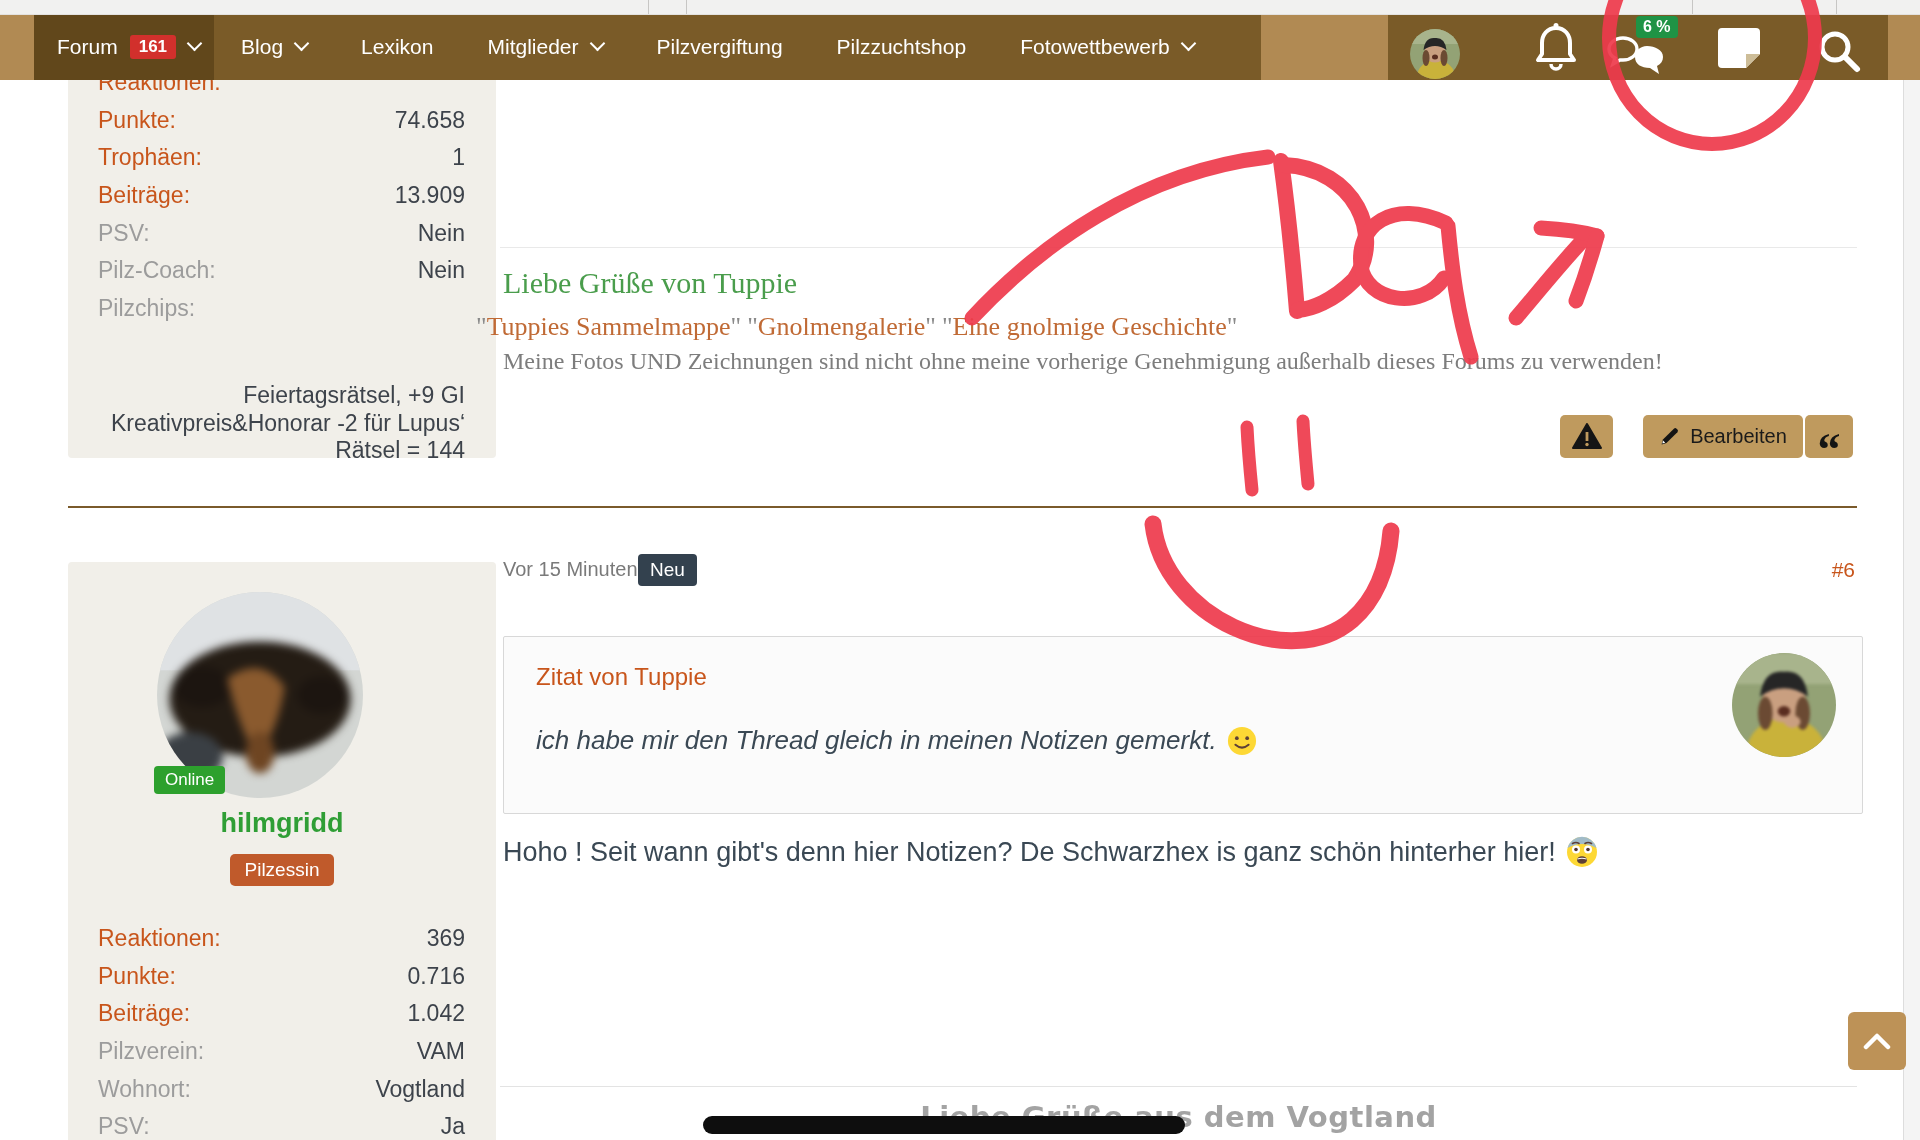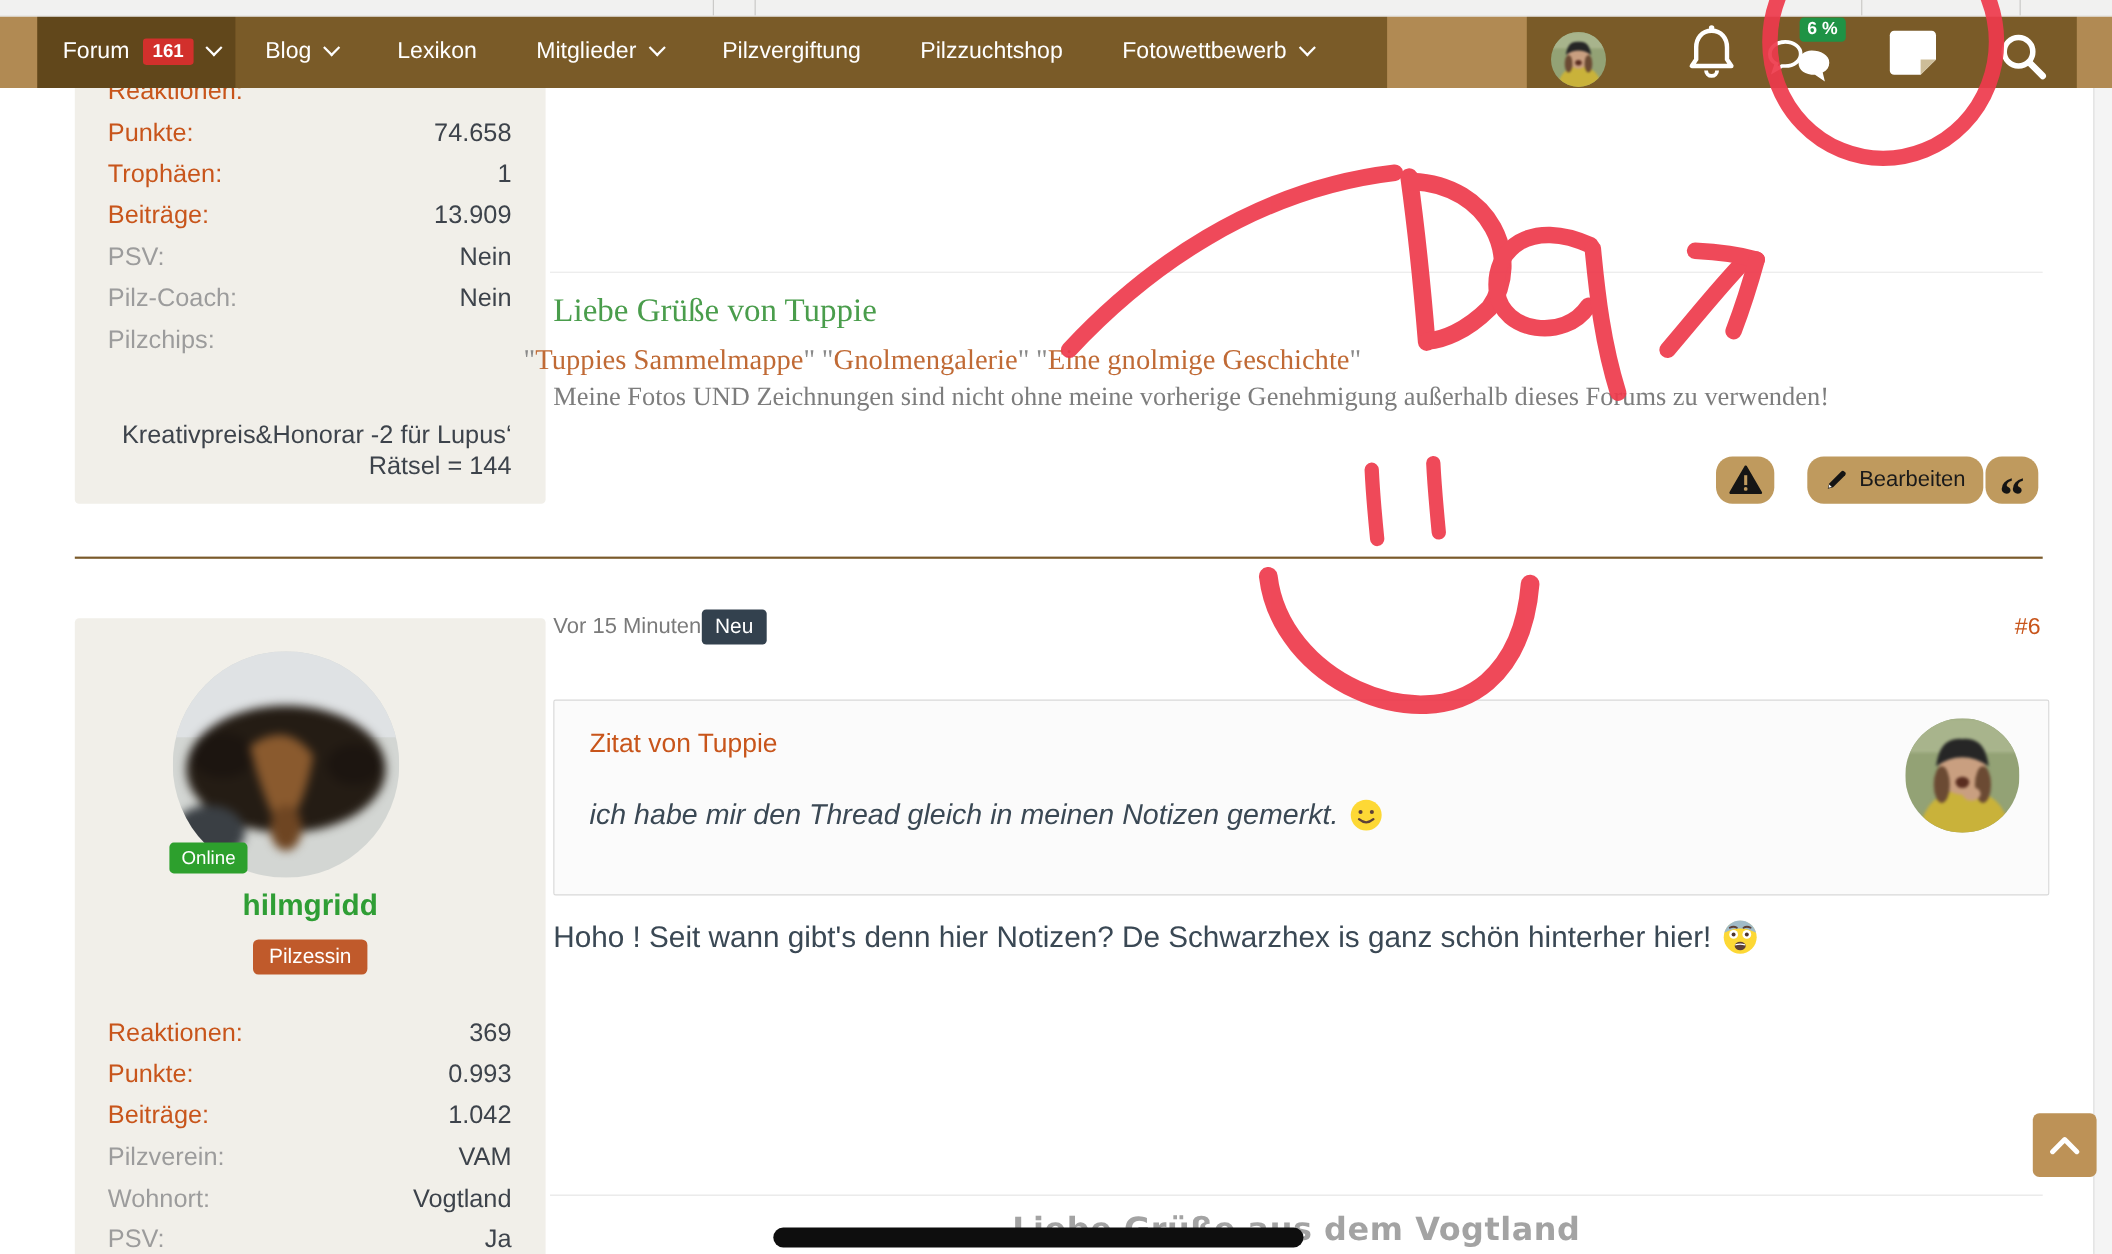--- a/index.html
+++ b/index.html
@@ -41,21 +41,21 @@
   .user-rank{position:absolute;left:0;top:292px;width:100%;text-align:center;}
   .user-rank span{display:inline-block;background:#c05a2b;color:#fff;font-size:19px;padding:5px 15px;border-radius:5px;}
   
   .hr{position:absolute;background:#e9e9e9;height:1px;z-index:1;}
   .sig-title{position:absolute;left:503px;top:266px;font-family:"Liberation Serif","DejaVu Serif",serif;font-size:30px;color:#4a9d4c;z-index:1;}
   .sig-links{position:absolute;left:476px;top:312px;font-family:"Liberation Serif","DejaVu Serif",serif;font-size:26px;z-index:1;}
   .sig-link{color:#c06a35;cursor:pointer;margin-right:6px;}
   .sig-link::before,.sig-link::after{content:'"';color:#8a8a8a;}
   .sig-note{position:absolute;left:503px;top:348px;font-family:"Liberation Serif","DejaVu Serif",serif;font-size:24px;color:#7d7d7d;z-index:1;}
   
-  .tan-btn{position:absolute;top:415px;height:43px;background:#bf9a5e;border-radius:15px;display:flex;align-items:center;justify-content:center;cursor:pointer;z-index:1;box-sizing:border-box;}
+  .tan-btn{position:absolute;top:415px;height:43px;background:#bf9a5e;border-radius:5px;display:flex;align-items:center;justify-content:center;cursor:pointer;z-index:1;box-sizing:border-box;}
   .btn-report{left:1560px;width:53px;}
   .btn-edit{left:1643px;width:160px;color:#1a1a1a;font-size:20px;gap:10px;}
   .btn-quote{left:1805px;width:48px;}
   .quote-glyph{font-family:"Liberation Serif","DejaVu Serif",serif;font-weight:bold;font-size:46px;color:#141414;position:relative;top:13px;line-height:0;}
   .post-divider{position:absolute;left:68px;top:506px;width:1789px;height:2px;background:#7a5a2b;z-index:1;}
   
   .post-time{position:absolute;left:503px;top:558px;font-size:20px;color:#7a7a7a;z-index:1;}
   .new-badge{position:absolute;left:638px;top:554px;background:#33414e;color:#fff;font-size:19px;padding:5px 12px;border-radius:4px;z-index:1;}
   .post-num{position:absolute;left:1760px;top:558px;width:95px;text-align:right;font-size:21px;color:#c8551b;cursor:pointer;z-index:1;}
   .quote-box{position:absolute;left:503px;top:636px;width:1360px;height:178px;background:#fbfbfb;border:1px solid #d8d8d8;border-radius:2px;box-sizing:border-box;z-index:1;}
@@ -115,20 +115,21 @@
           <span class="stat-value">Nein</span>
         </div>
 
         <div class="stat-row">
           <span class="stat-label">Pilzchips:</span>
           <span class="stat-value"></span>
         </div>
       </div>
     <div class="chips-lines">
 
+        <div class="chips-line">Feiertagsrätsel, +9 GI</div>
         <div class="chips-line">Kreativpreis&amp;Honorar -2 für Lupus‘</div>
         <div class="chips-line">Rätsel = 144</div>
       </div>
   </div>
 
   <div class="hr" style="left:500px;top:247px;width:1357px;"></div>
   <div class="sig-title">Liebe Grüße von Tuppie</div>
   <div class="sig-links">
     
   <span class="sig-link">Tuppies Sammelmappe</span><span class="sig-link">Gnolmengalerie</span><span class="sig-link">Eine gnolmige Geschichte</span></div>
@@ -178,21 +179,21 @@
     <div class="user-rank"><span>Pilzessin</span></div>
     <div class="stat-rows rows2">
 
         <div class="stat-row is-link">
           <span class="stat-label">Reaktionen:</span>
           <span class="stat-value">369</span>
         </div>
 
         <div class="stat-row is-link">
           <span class="stat-label">Punkte:</span>
-          <span class="stat-value">0.993</span>
+          <span class="stat-value">0.716</span>
         </div>
 
         <div class="stat-row is-link">
           <span class="stat-label">Beiträge:</span>
           <span class="stat-value">1.042</span>
         </div>
 
         <div class="stat-row">
           <span class="stat-label">Pilzverein:</span>
           <span class="stat-value">VAM</span>

